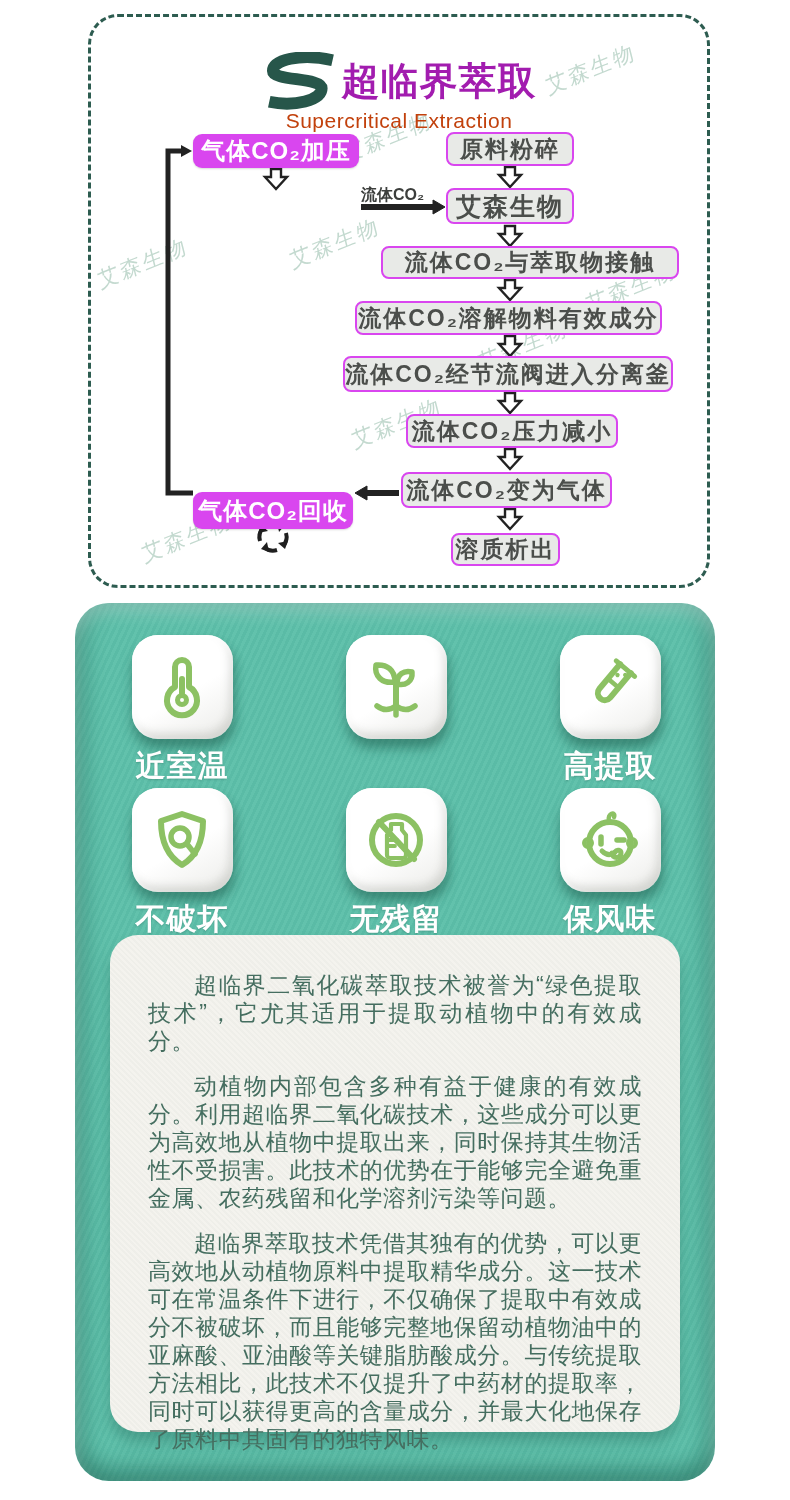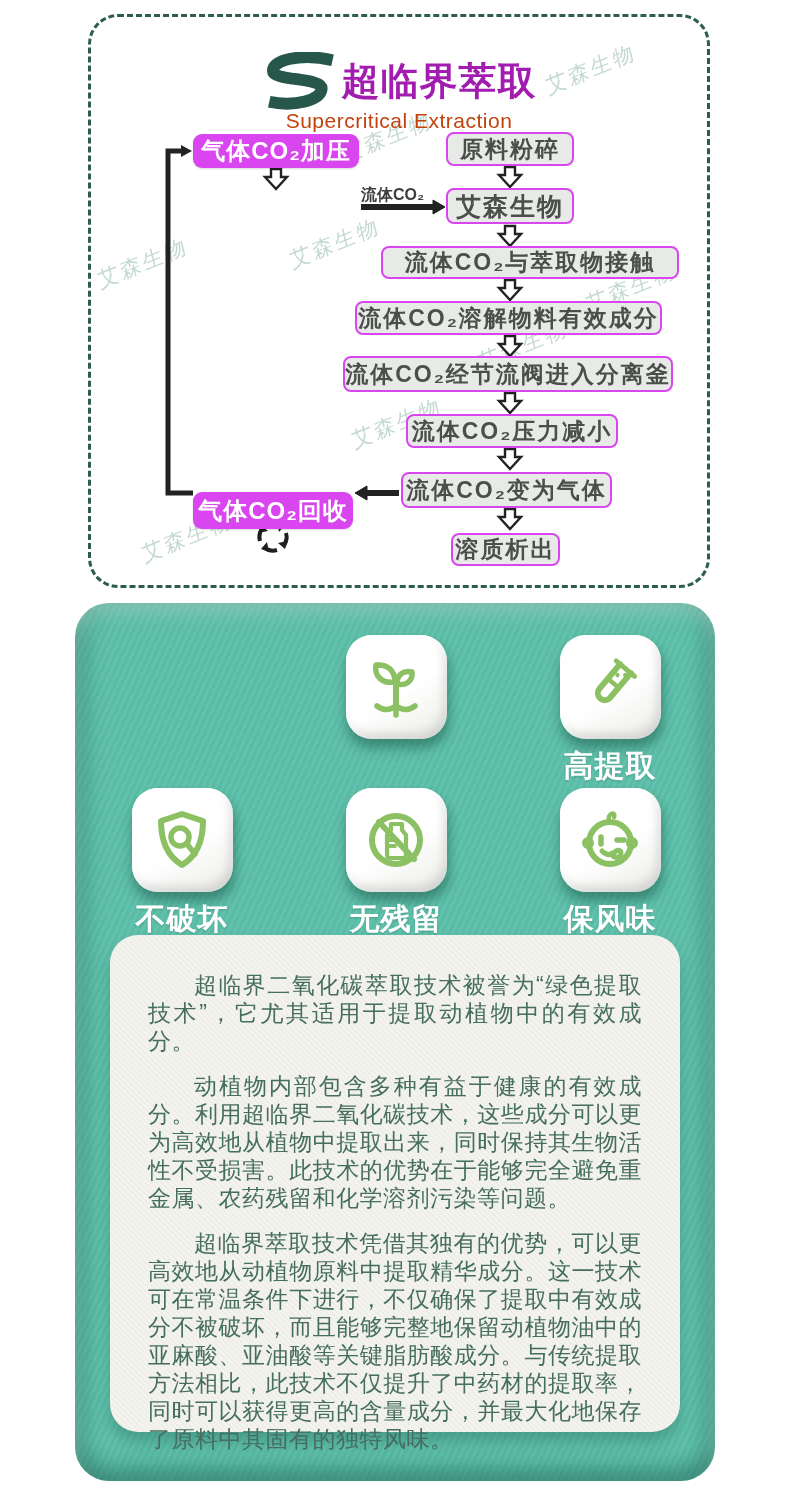--- a/index.html
+++ b/index.html
@@ -148,20 +148,30 @@
     <div class="fbox light" style="left:290px;top:229px;width:298px;height:33px;">流体CO₂与萃取物接触</div>
     <div class="fbox light" style="left:264px;top:284px;width:307px;height:34px;">流体CO₂溶解物料有效成分</div>
     <div class="fbox light" style="left:252px;top:339px;width:330px;height:36px;">流体CO₂经节流阀进入分离釜</div>
     <div class="fbox light" style="left:315px;top:397px;width:212px;height:34px;">流体CO₂压力减小</div>
     <div class="fbox light" style="left:310px;top:455px;width:211px;height:36px;">流体CO₂变为气体</div>
     <div class="fbox light" style="left:360px;top:516px;width:109px;height:33px;">溶质析出</div>
   </section>
 
   <section class="teal-panel">
 
+    <div class="feature-cell" style="left:37px;top:32px;">
+      <div class="feature-card">
+        <svg viewBox="0 0 64 64" fill="none" stroke="#8cc163" stroke-linecap="round" stroke-linejoin="round">
+          <path d="M25,12 a7,7 0 0 1 14,0 v20 a15,15 0 1 1 -14,0 z" stroke-width="6"></path>
+          <line x1="32" y1="24" x2="32" y2="38" stroke-width="6"></line>
+          <circle cx="32" cy="45" r="4.5" stroke-width="5"></circle>
+        </svg>
+      </div>
+      <div class="feature-label">近室温</div>
+    </div>
 
     <div class="feature-cell" style="left:251px;top:32px;">
       <div class="feature-card">
         <svg viewBox="0 0 64 64" fill="none" stroke="#8cc163" stroke-linecap="round" stroke-linejoin="round">
           <path d="M32,27 V51" stroke-width="6"></path>
           <path d="M31,27 C18,29 10,21 12,10 C23,9 31,15 31,27 Z" stroke-width="5.5"></path>
           <path d="M33,29 C41,31 49,27 48,17 C40,15 33,19 33,29 Z" stroke-width="5.5"></path>
           <path d="M13,51 Q22,58 32,51 Q42,58 51,51" stroke-width="5.5"></path>
           <line x1="32" y1="52" x2="32" y2="60" stroke-width="5.5"></line>
         </svg>

